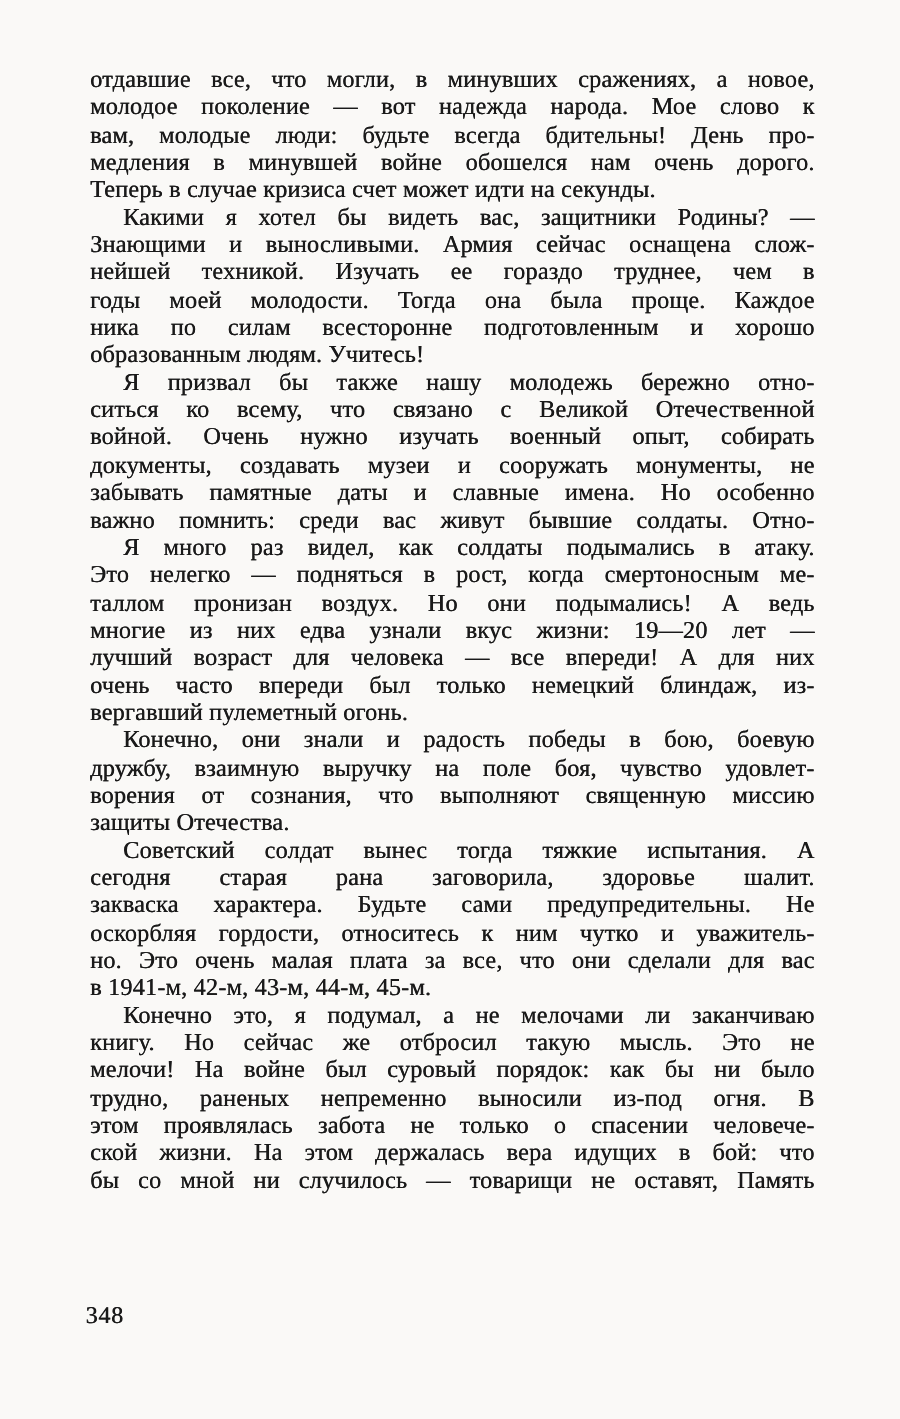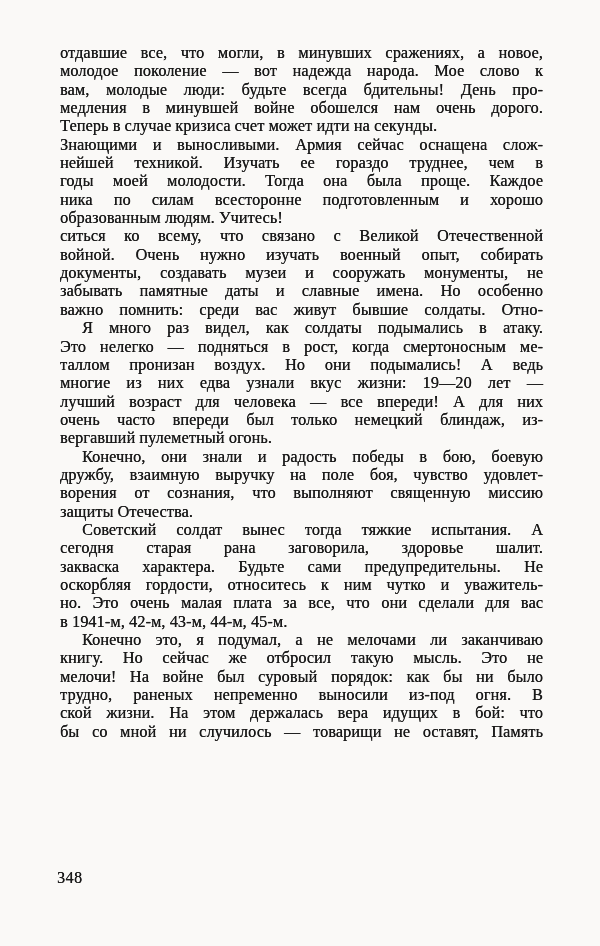--- a/index.html
+++ b/index.html
@@ -51,27 +51,29 @@
 <div class="book-page">
   <div class="text-block">
       <div class="para">
         <div class="line">отдавшие все, что могли, в минувших сражениях, а новое,</div>
         <div class="line">молодое поколение — вот надежда народа. Мое слово к</div>
         <div class="line">вам, молодые люди: будьте всегда бдительны! День про-</div>
         <div class="line">медления в минувшей войне обошелся нам очень дорого.</div>
         <div class="line endline">Теперь в случае кризиса счет может идти на секунды.</div>
       </div>
       <div class="para">
+        <div class="line indent">Какими я хотел бы видеть вас, защитники Родины? —</div>
         <div class="line">Знающими и выносливыми. Армия сейчас оснащена слож-</div>
         <div class="line">нейшей техникой. Изучать ее гораздо труднее, чем в</div>
         <div class="line">годы моей молодости. Тогда она была проще. Каждое</div>
         <div class="line">ника по силам всесторонне подготовленным и хорошо</div>
         <div class="line endline">образованным людям. Учитесь!</div>
       </div>
       <div class="para">
+        <div class="line indent">Я призвал бы также нашу молодежь бережно отно-</div>
         <div class="line">ситься ко всему, что связано с Великой Отечественной</div>
         <div class="line">войной. Очень нужно изучать военный опыт, собирать</div>
         <div class="line">документы, создавать музеи и сооружать монументы, не</div>
         <div class="line">забывать памятные даты и славные имена. Но особенно</div>
         <div class="line">важно помнить: среди вас живут бывшие солдаты. Отно-</div>
       </div>
       <div class="para">
         <div class="line indent">Я много раз видел, как солдаты подымались в атаку.</div>
         <div class="line">Это нелегко — подняться в рост, когда смертоносным ме-</div>
         <div class="line">таллом пронизан воздух. Но они подымались! А ведь</div>
@@ -92,18 +94,19 @@
         <div class="line">закваска характера. Будьте сами предупредительны. Не</div>
         <div class="line">оскорбляя гордости, относитесь к ним чутко и уважитель-</div>
         <div class="line">но. Это очень малая плата за все, что они сделали для вас</div>
         <div class="line endline">в 1941-м, 42-м, 43-м, 44-м, 45-м.</div>
       </div>
       <div class="para">
         <div class="line indent">Конечно это, я подумал, а не мелочами ли заканчиваю</div>
         <div class="line">книгу. Но сейчас же отбросил такую мысль. Это не</div>
         <div class="line">мелочи! На войне был суровый порядок: как бы ни было</div>
         <div class="line">трудно, раненых непременно выносили из-под огня. В</div>
+        <div class="line">этом проявлялась забота не только о спасении человече-</div>
         <div class="line">ской жизни. На этом держалась вера идущих в бой: что</div>
         <div class="line">бы со мной ни случилось — товарищи не оставят, Память</div>
       </div>
     </div>
   <div class="page-number">348</div>
 </div>
 
 </body></html>

